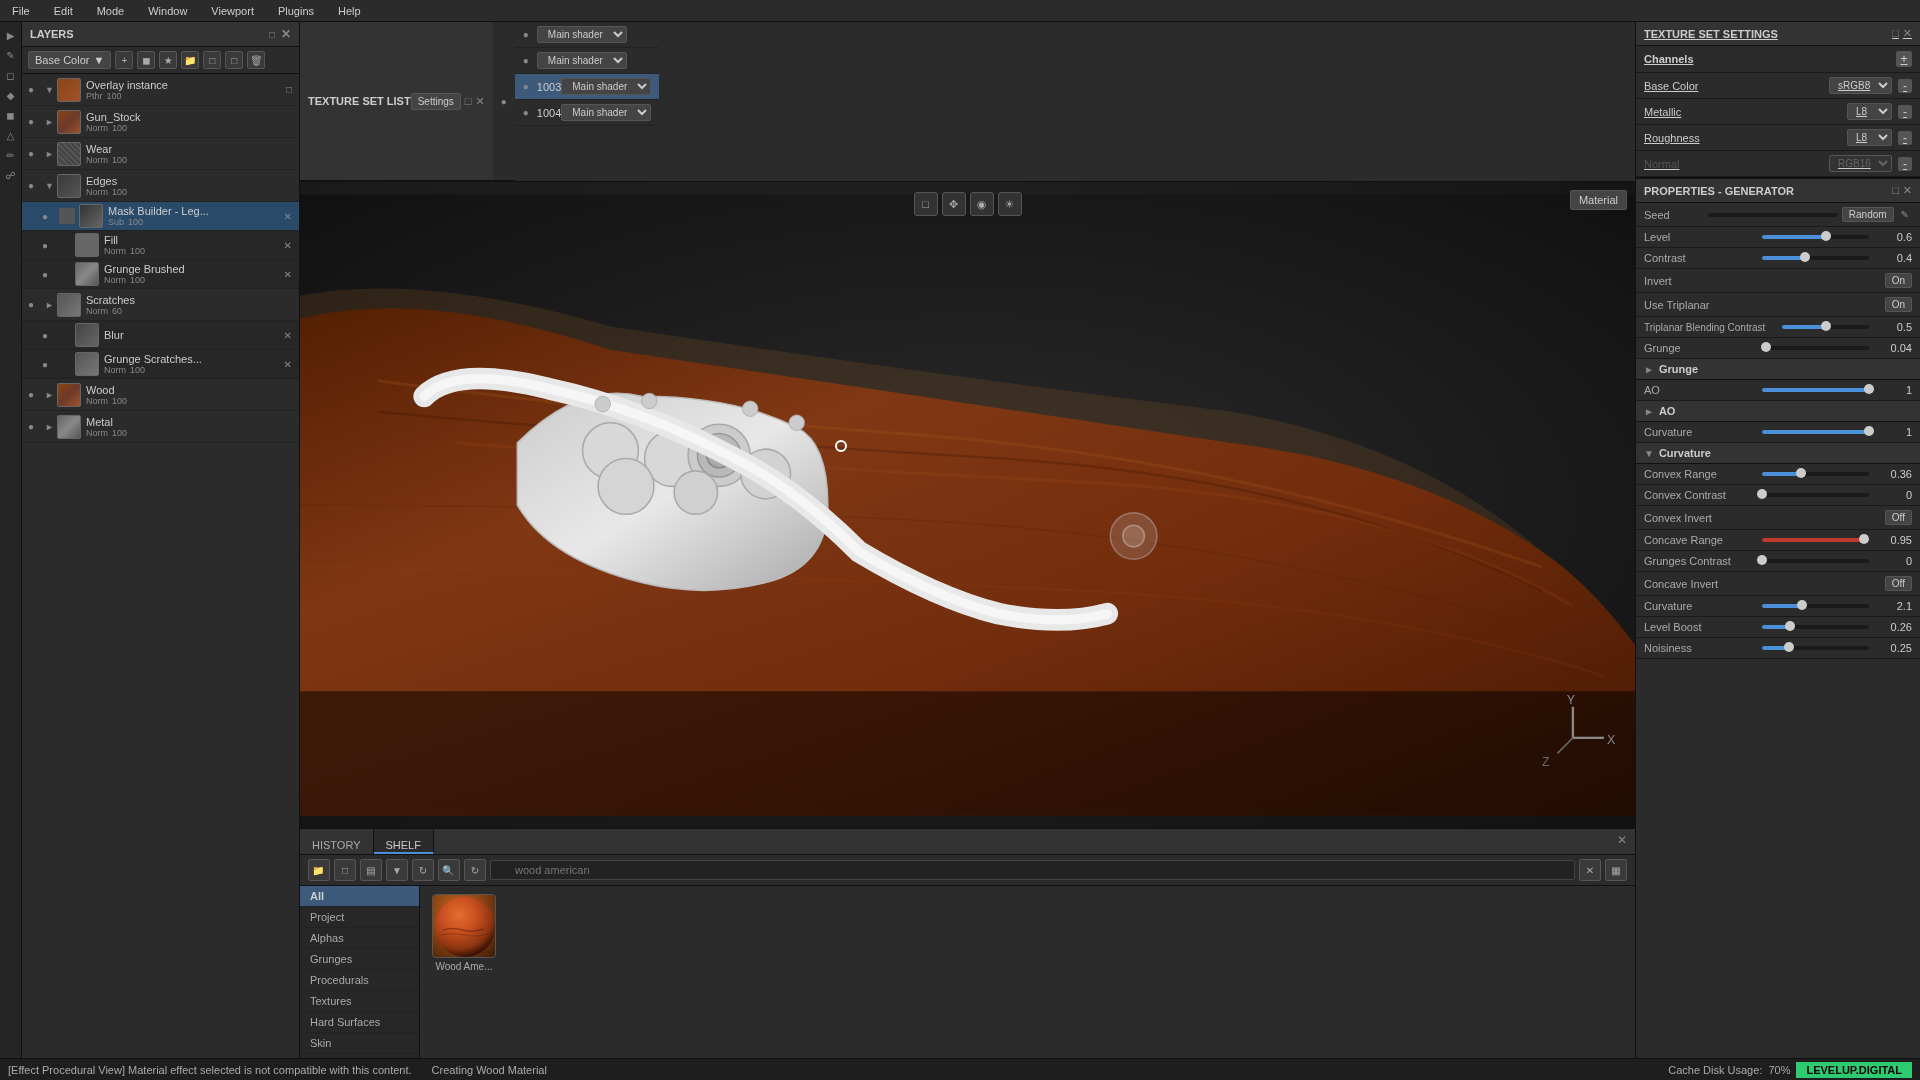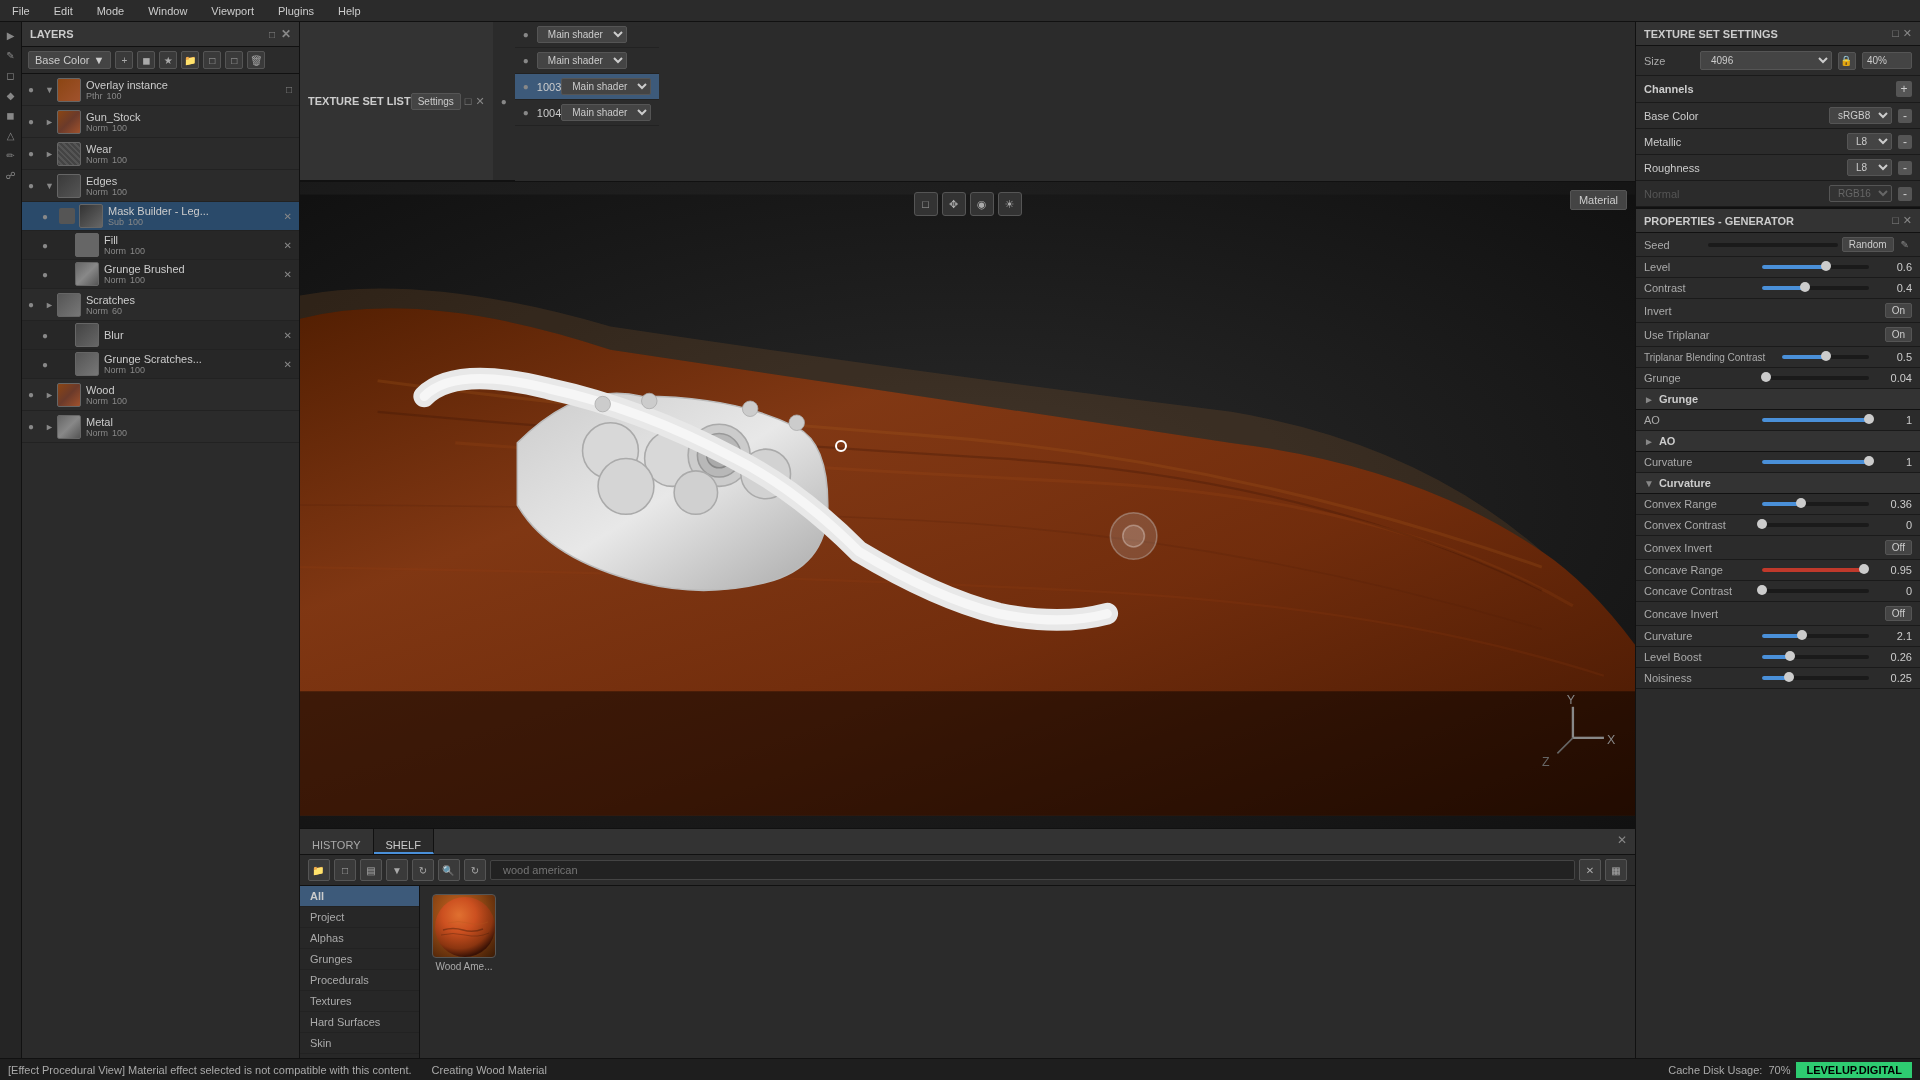--- a/index.html
+++ b/index.html
@@ -355,21 +355,21 @@
       align-items: center;
       padding: 4px 8px;
       border-bottom: 1px solid #111;
       gap: 4px;
     }
     .shelf-search-input {
       flex: 1;
       background: #222;
       border: 1px solid #444;
       color: #ccc;
-      padding: 3px 12px;
+      padding: 3px 24px;
       font-size: 11px;
       border-radius: 2px;
       outline: none;
     }
     .shelf-toolbar {
       display: flex;
       align-items: center;
       gap: 4px;
     }
     .shelf-icon-btn {
@@ -390,20 +390,21 @@
     .right-panel {
       width: 285px;
       background: #2b2b2b;
       display: flex;
       flex-direction: column;
       border-left: 1px solid #111;
       flex-shrink: 0;
     }
     .right-panel-upper {
       border-bottom: 2px solid #111;
+      text-decoration: underline;
     }
     .right-section-header {
       background: #333;
       padding: 5px 8px;
       display: flex;
       align-items: center;
       justify-content: space-between;
       border-bottom: 1px solid #111;
     }
     .right-section-title { font-size: 11px; font-weight: bold; color: #ccc; }
@@ -1029,28 +1030,20 @@
 
     <div class="right-panel-upper">
       <div class="right-section-header">
         <span class="right-section-title">TEXTURE SET SETTINGS</span>
         <div class="right-section-icons">
           <span style="color:#888;cursor:pointer;font-size:11px;">□</span>
           <span style="color:#888;cursor:pointer;font-size:11px;">✕</span>
         </div>
       </div>
 
-      <div class="settings-row">
-        <span class="settings-label">Size</span>
-        <select class="settings-dropdown">
-          <option>4096</option><option>2048</option><option>1024</option><option>512</option>
-        </select>
-        <div class="lock-btn">🔒</div>
-        <input class="settings-input" value="40%" style="width: 50px;">
-      </div>
 
       <div class="channels-header">
         <span class="channels-label">Channels</span>
         <div class="add-btn">+</div>
       </div>
 
       <div class="channel-row">
         <span class="channel-name">Base Color</span>
         <select class="channel-format">
           <option>sRGB8</option>
@@ -1202,21 +1195,21 @@
       <div class="prop-row">
         <span class="prop-label">Concave Range</span>
         <div class="prop-slider-container">
           <div class="prop-slider-fill" style="width:95%;background:#c0392b;"></div>
           <div class="prop-slider-thumb" style="left:95%;"></div>
         </div>
         <span class="prop-value">0.95</span>
       </div>
 
       <div class="prop-row">
-        <span class="prop-label">Concave Contrast</span>
+        <span class="prop-label">Grunges Contrast</span>
         <div class="prop-slider-container">
           <div class="prop-slider-fill" style="width:0%;"></div>
           <div class="prop-slider-thumb" style="left:0%;"></div>
         </div>
         <span class="prop-value">0</span>
       </div>
 
       <div class="prop-row">
         <span class="prop-label">Concave Invert</span>
         <span class="prop-toggle">Off</span>

